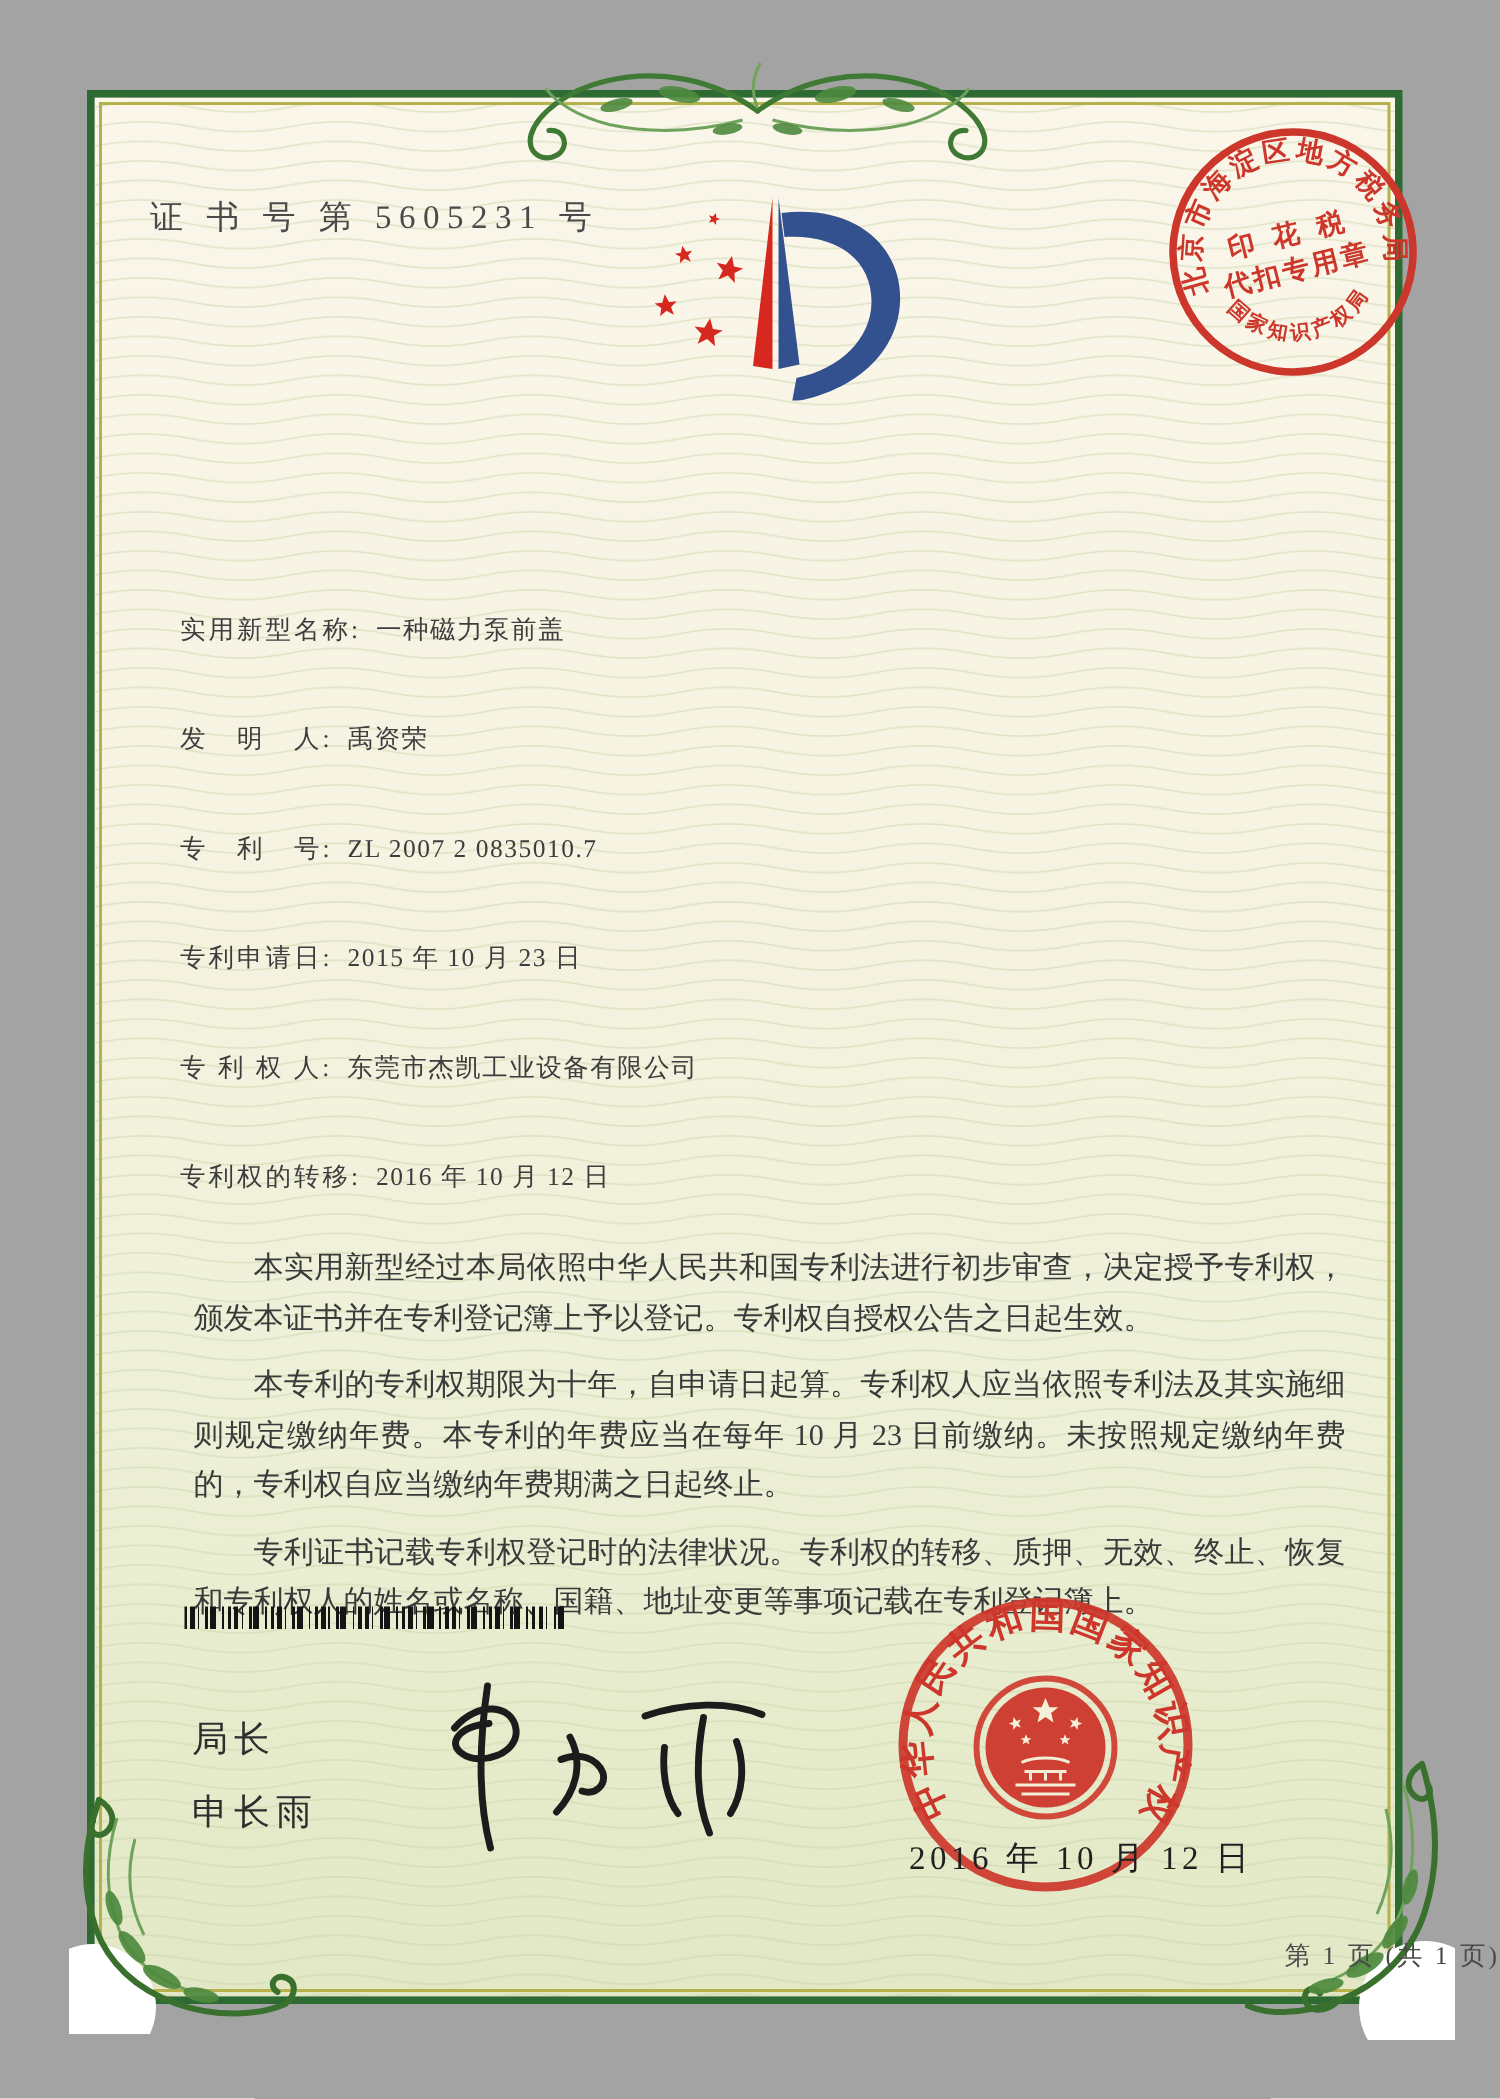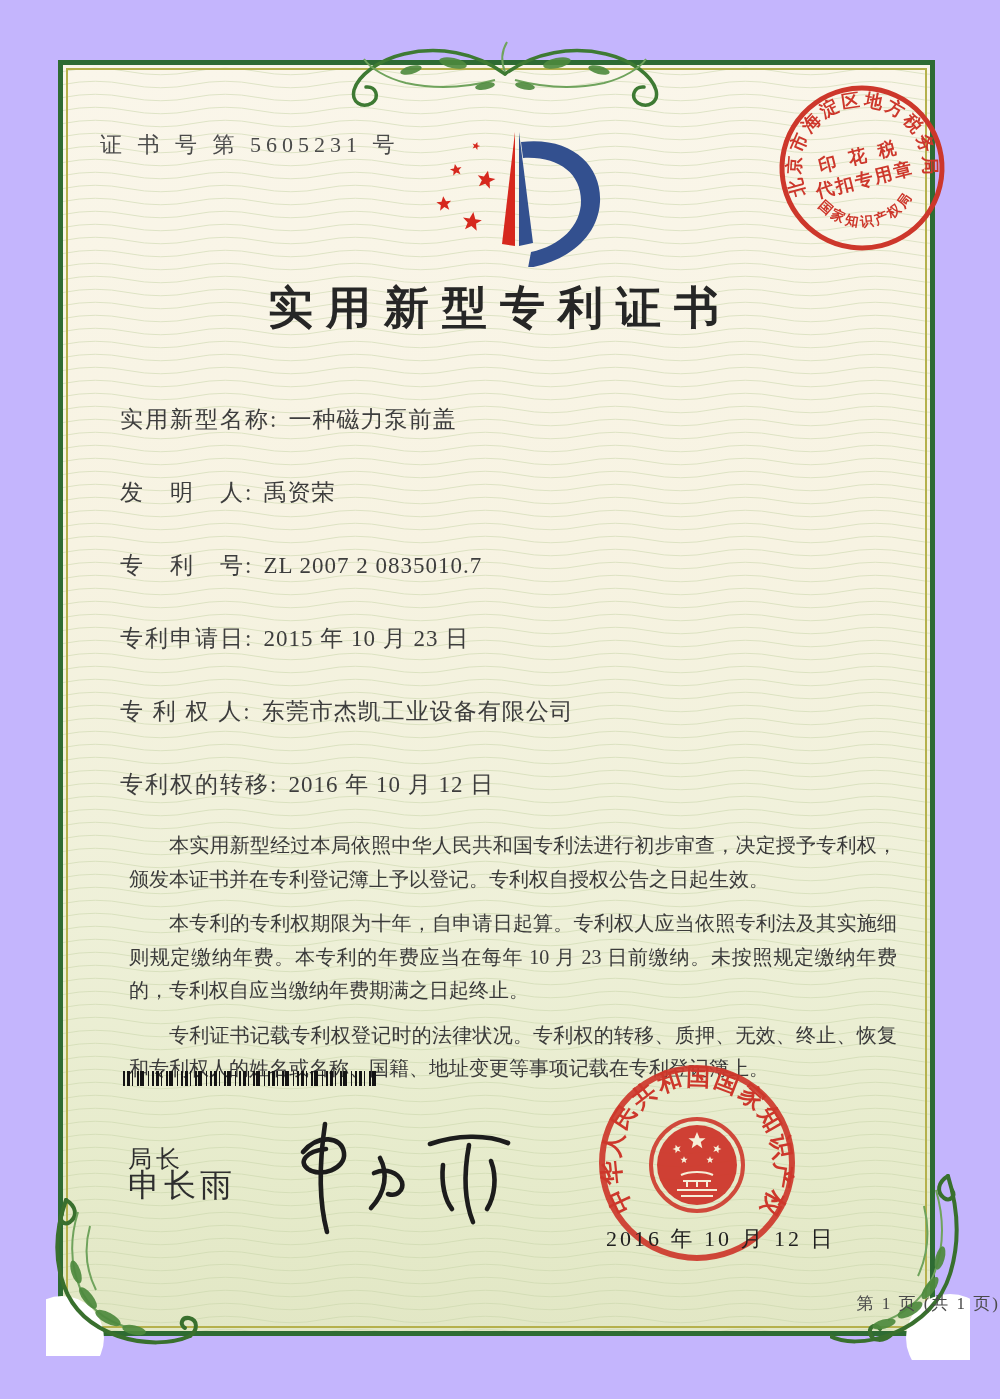--- a/index.html
+++ b/index.html
@@ -1,44 +1,44 @@
 <!DOCTYPE html>
 <html><head>
 <meta charset="utf-8">
 <style>
   html,body{margin:0;padding:0;background:#ffffff;}
-  .page{position:relative;width:1000px;height:1399px;background:#c4b5fd;overflow:hidden;
+  .page{position:relative;width:1000px;height:1399px;background:#a3a3a3;overflow:hidden;
         font-family:"Liberation Serif","DejaVu Serif",serif;}
   .cert{position:absolute;left:58px;top:60px;width:877px;height:1276px;box-sizing:border-box;
         border:5px solid #2e6b33;
         background:linear-gradient(180deg,#faf6ea 0%,#f7f3e2 38%,#eef0d8 68%,#e6ebcb 88%,#e2e7c5 100%);}
   .inner-line{position:absolute;left:3px;top:3px;right:3px;bottom:3px;border:2px solid #b5b14c;pointer-events:none;}
   .waves{position:absolute;left:0;top:0;width:100%;height:100%;}
   svg.abs{position:absolute;}
   .cert-no{position:absolute;left:100px;top:130px;font-size:22px;letter-spacing:5px;color:#4a4a4a;}
   .title{position:absolute;left:0;top:278px;width:1000px;text-align:center;font-size:45px;font-weight:bold;
          letter-spacing:13px;color:#262626;}
   .fields{position:absolute;left:120px;top:405px;width:720px;}
-  .field-row{height:30px;line-height:30px;margin-bottom:43px;font-size:23px;color:#3d3d3d;white-space:pre;}
+  .field-row{height:30px;line-height:30px;margin-bottom:43px;font-size:17px;color:#3d3d3d;white-space:pre;}
   .field-row .lbl{letter-spacing:2px;}
   .field-row .val{margin-left:10px;letter-spacing:1px;}
   .paras{position:absolute;left:118px;top:818px;width:790px;font-size:20px;line-height:33.5px;
          color:#3a3a3a;text-align:justify;}
   .paras p{margin:11px;text-indent:2em;}
   .barcode{position:absolute;left:123px;top:1071px;width:254px;height:15px;
     background:repeating-linear-gradient(90deg,
       #141414 0 2px,transparent 2px 4px,
       #141414 4px 7px,transparent 7px 9px,
       #141414 9px 10px,transparent 10px 14px,
       #141414 14px 16px,transparent 16px 17px,
       #141414 17px 21px,transparent 21px 25px,
       #141414 25px 26px,transparent 26px 29px);}
   .signer-title{position:absolute;left:128px;top:1143px;font-size:24px;letter-spacing:4px;color:#2e2e2e;
                 font-family:"Liberation Sans","DejaVu Sans",sans-serif;}
-  .signer-name{position:absolute;left:128px;top:1164px;font-size:32px;letter-spacing:4px;color:#2e2e2e;
+  .signer-name{position:absolute;left:128px;top:1192px;font-size:24px;letter-spacing:4px;color:#2e2e2e;
                font-family:"Liberation Sans","DejaVu Sans",sans-serif;}
   .seal-date{position:absolute;left:606px;top:1224px;font-size:22px;letter-spacing:3px;color:#1f1f1f;z-index:5;}
   .footer{position:absolute;left:0;top:1292px;width:1000px;text-align:right;font-size:17px;
           letter-spacing:2px;color:#4a4a4a;}
   .tax-seal{transform:rotate(-14deg);}
   .seal-text{font-weight:bold;fill:#cd372b;}
 </style>
 </head>
 <body>
 
@@ -125,21 +125,20 @@
       <use href="#star" transform="translate(36,48) scale(0.62) rotate(-10)"></use>
       <use href="#star" transform="translate(66,58) scale(0.95) rotate(12)"></use>
       <use href="#star" transform="translate(24,82) scale(0.78) rotate(-6)"></use>
       <use href="#star" transform="translate(52,100) scale(1.0) rotate(8)"></use>
     </g>
     <polygon points="95,10 82,122 95,124" fill="#d6281e"></polygon>
     <polygon points="99,10 99,124 113,121" fill="#33508f"></polygon>
     <path d="M101 20 C 152 14, 182 44, 180 80 C 178 116, 146 140, 108 146 L 111 130 C 140 124, 161 104, 161 79 C 161 51, 138 34, 103 36 Z" fill="#33508f"></path>
   </svg>
 
-  <div class="title">实用新型专利证书</div>
 
   <div class="fields">
     <div class="field-row"><span class="lbl">实用新型名称:</span><span class="val">一种磁力泵前盖</span></div>
     <div class="field-row"><span class="lbl">发　明　人:</span><span class="val">禹资荣</span></div>
     <div class="field-row"><span class="lbl">专　利　号:</span><span class="val">ZL 2007 2 0835010.7</span></div>
     <div class="field-row"><span class="lbl">专利申请日:</span><span class="val">2015 年 10 月 23 日</span></div>
     <div class="field-row"><span class="lbl">专 利 权 人:</span><span class="val">东莞市杰凯工业设备有限公司</span></div>
     <div class="field-row"><span class="lbl">专利权的转移:</span><span class="val">2016 年 10 月 12 日</span></div>
   </div>
 

